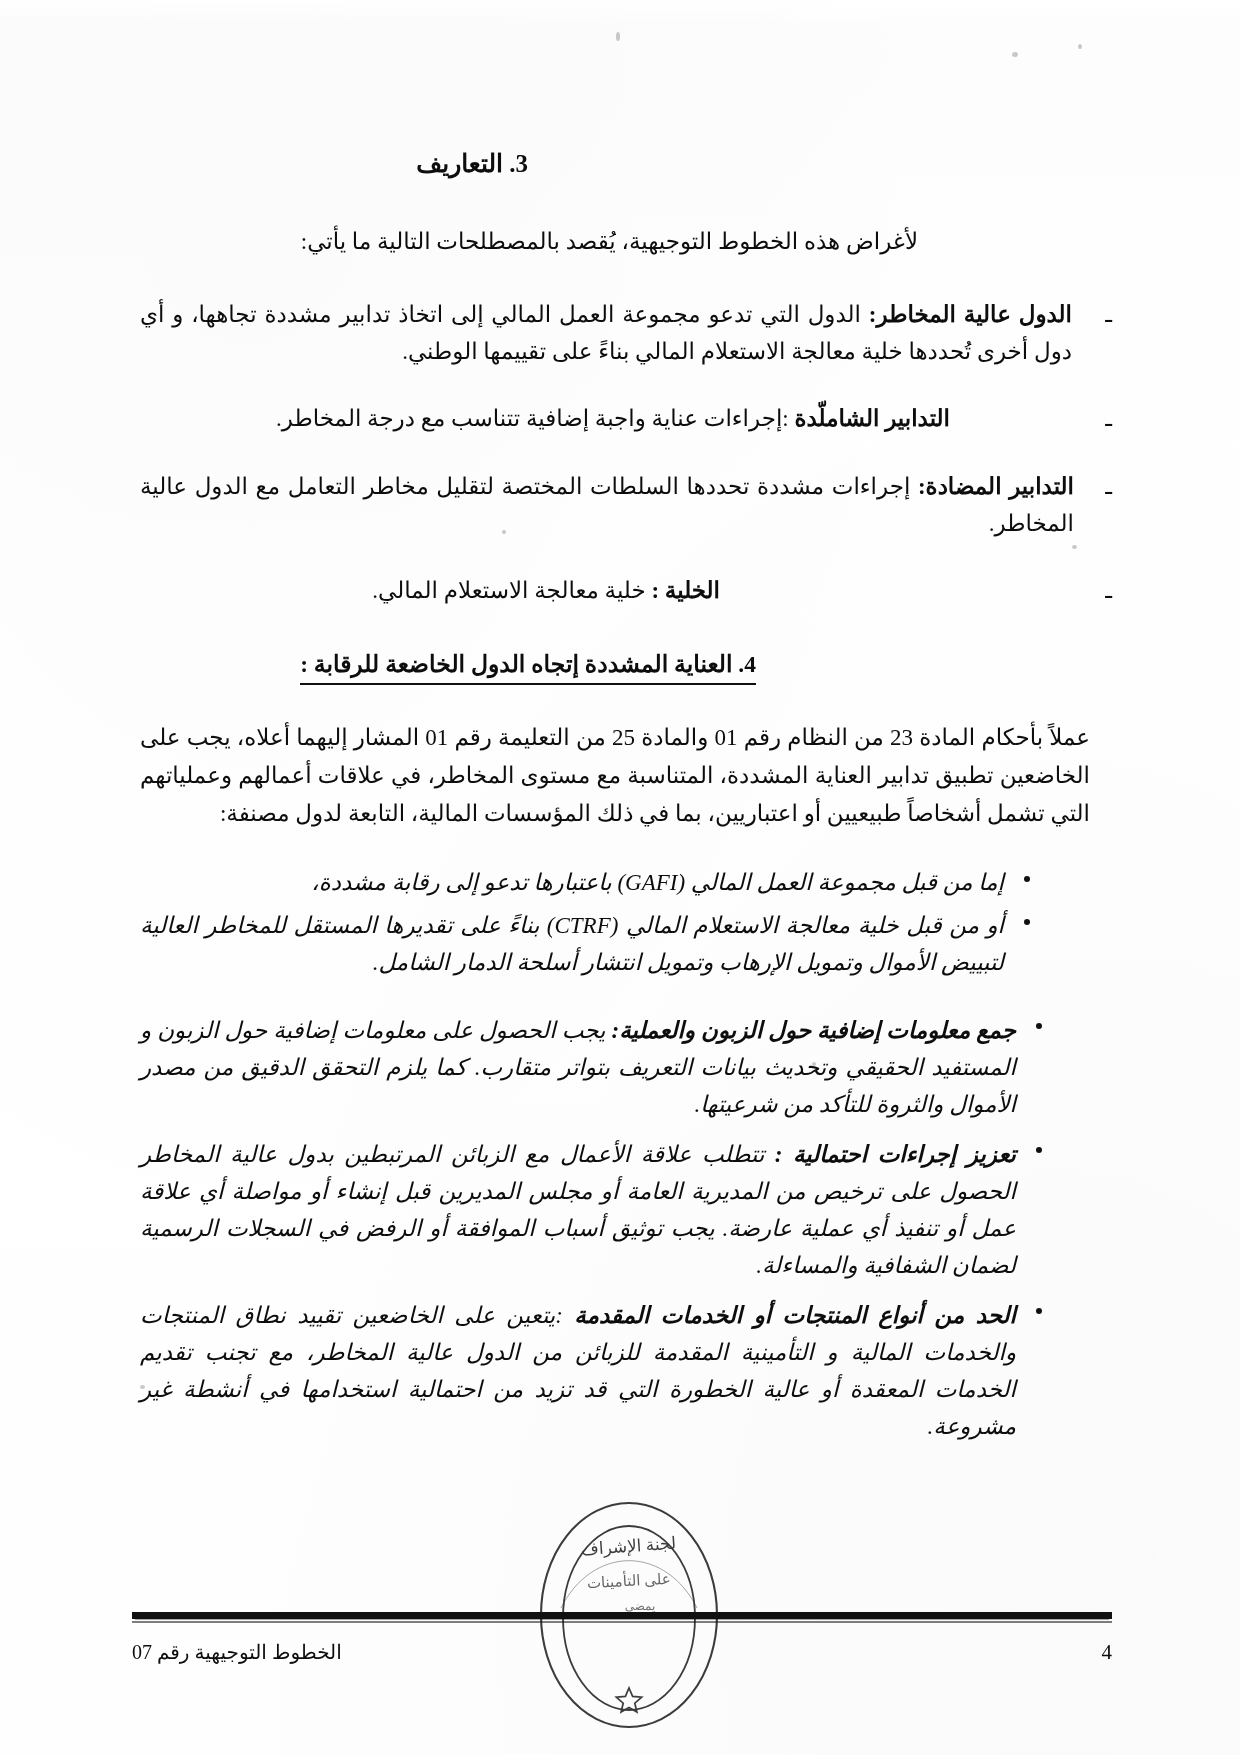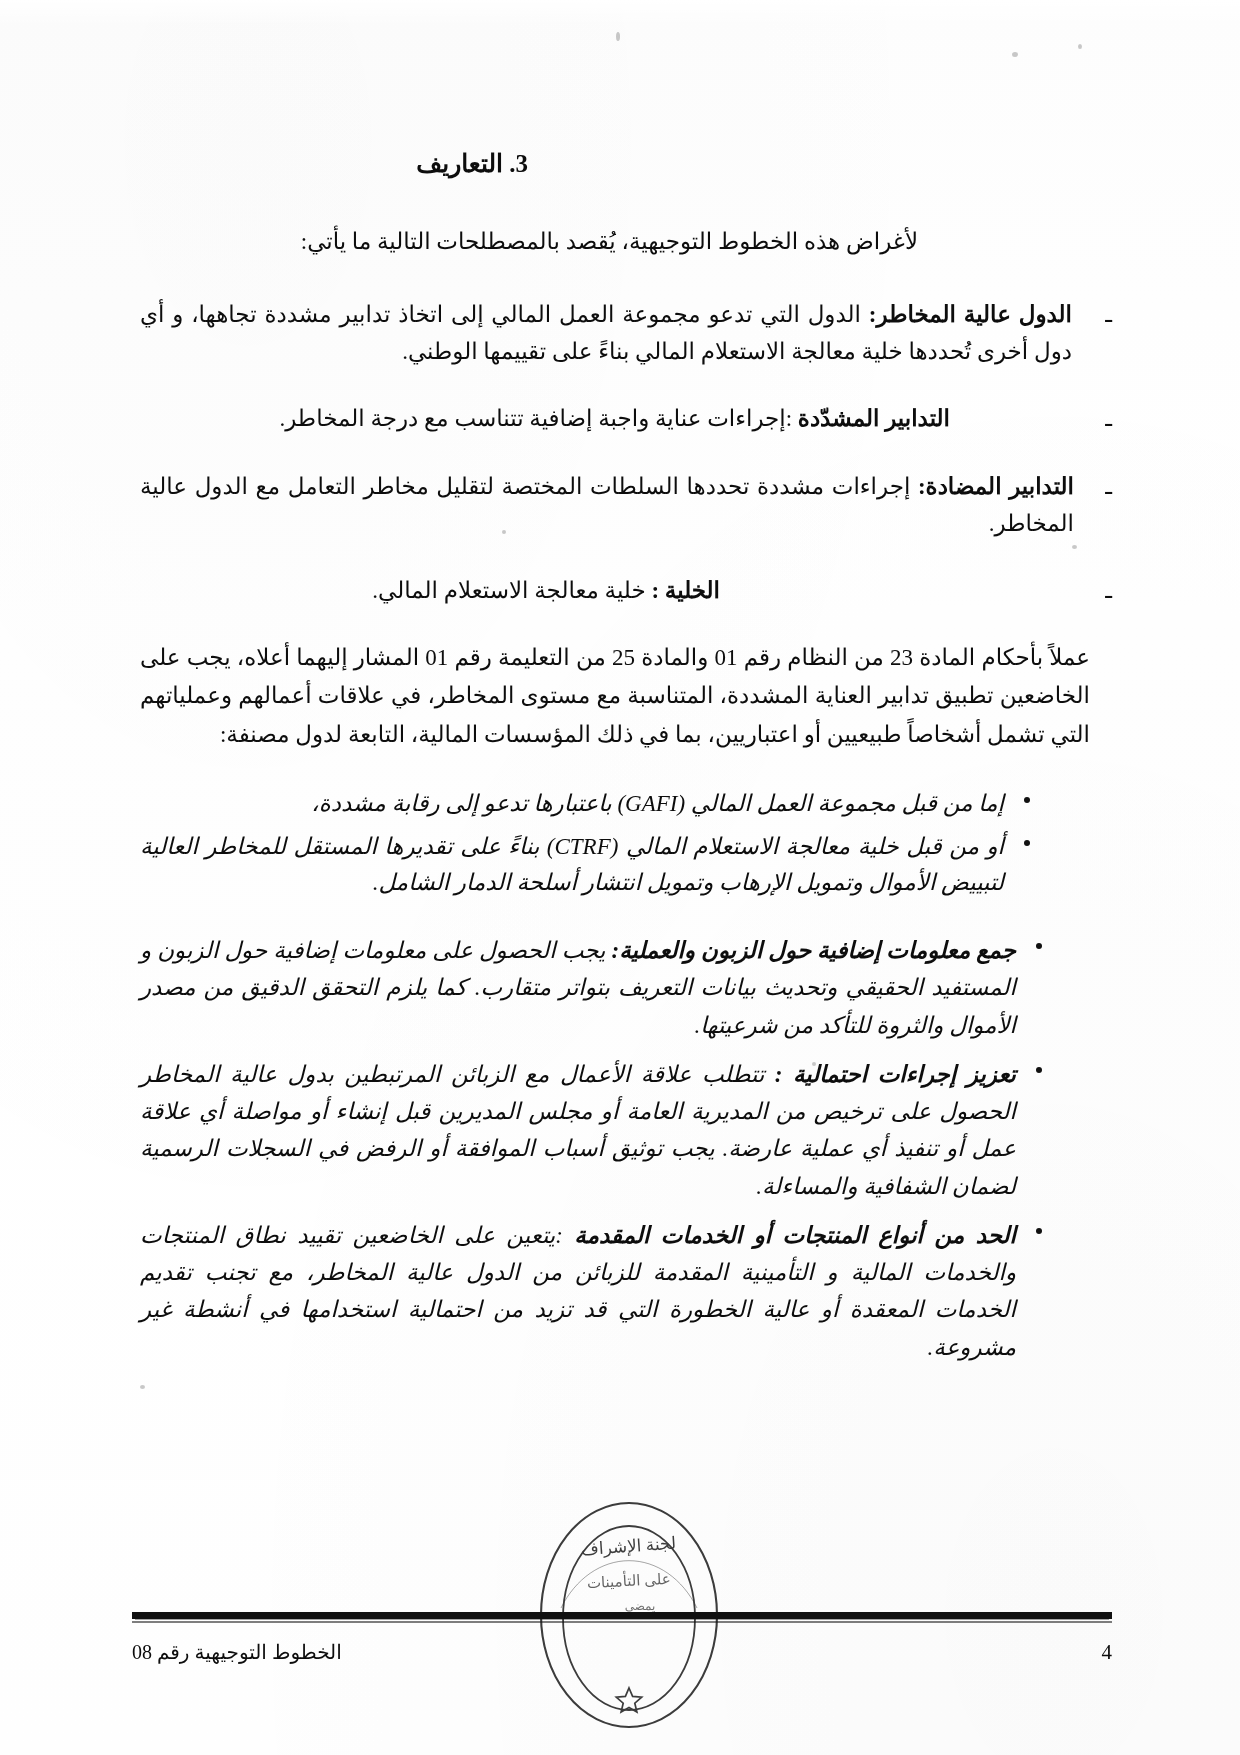--- a/index.html
+++ b/index.html
@@ -228,30 +228,33 @@
 
     <h2 class="section-head">3. التعاريف</h2>
 
     <p class="lead">لأغراض هذه الخطوط التوجيهية، يُقصد بالمصطلحات التالية ما يأتي:</p>
 
     <ul class="defs">
       <li class="indent-1">
         <span class="dash">ـ</span><b>الدول عالية المخاطر:</b><span> الدول التي تدعو مجموعة العمل المالي إلى اتخاذ تدابير مشددة تجاهها، و أي دول أخرى تُحددها خلية معالجة الاستعلام المالي بناءً على تقييمها الوطني.</span>
       </li>
       <li class="indent-2">
-        <span class="dash">ـ</span><b>التدابير المشدّدة</b><span> :إجراءات عناية واجبة إضافية تتناسب مع درجة المخاطر.</span>
+        <span class="dash">ـ</span><b>التدابير الشاملّدة</b><span> :إجراءات عناية واجبة إضافية تتناسب مع درجة المخاطر.</span>
       </li>
       <li class="indent-3">
         <span class="dash">ـ</span><b>التدابير المضادة:</b><span> إجراءات مشددة تحددها السلطات المختصة لتقليل مخاطر التعامل مع الدول عالية المخاطر.</span>
       </li>
       <li class="indent-4">
         <span class="dash">ـ</span><b>الخلية :</b><span> خلية معالجة الاستعلام المالي.</span>
       </li>
     </ul>
 
+    <h2 class="section-head-2">
+      <span class="head2-inner">4. العناية المشددة إتجاه الدول الخاضعة للرقابة :</span>
+    </h2>
 
     <p class="para narrow">عملاً بأحكام المادة 23 من النظام رقم 01 والمادة 25 من التعليمة رقم 01 المشار إليهما أعلاه، يجب على الخاضعين تطبيق تدابير العناية المشددة، المتناسبة مع مستوى المخاطر، في علاقات أعمالهم وعملياتهم التي تشمل أشخاصاً طبيعيين أو اعتباريين، بما في ذلك المؤسسات المالية، التابعة لدول مصنفة:</p>
 
     <ul class="bullets">
       <li>
         <span class="dot"></span>
         <span>إما من قبل مجموعة العمل المالي (GAFI) باعتبارها تدعو إلى رقابة مشددة،</span>
       </li>
       <li>
         <span class="dot"></span>
@@ -285,17 +288,17 @@
       <text x="93" y="52" text-anchor="middle" font-family="'Liberation Serif', serif" font-size="17" fill="#1b1b1b" transform="rotate(-4 93 52)">لجنة الإشراف</text>
       <text x="93" y="86" text-anchor="middle" font-family="'Liberation Serif', serif" font-size="15" fill="#1b1b1b" opacity=".8" transform="rotate(-3 93 86)">على التأمينات</text>
       <text x="104" y="110" text-anchor="middle" font-family="'Liberation Serif', serif" font-size="12" fill="#1b1b1b" opacity=".75">يمضي</text>
       <polygon points="93,188 96.6,196.4 105.7,197.2 98.8,203.2 100.9,212.1 93,207.4 85.1,212.1 87.2,203.2 80.3,197.2 89.4,196.4" fill="none" stroke="#1b1b1b" stroke-width="1.7"></polygon>
     </svg>
   </div>
 
   <div class="footer-rule"></div>
 
   <div class="footer-row">
-    <span class="footer-left">الخطوط التوجيهية رقم 08</span>
+    <span class="footer-left">الخطوط التوجيهية رقم 07</span>
     <span class="footer-page">4</span>
   </div>
 
 </div>
 
 </body></html>

